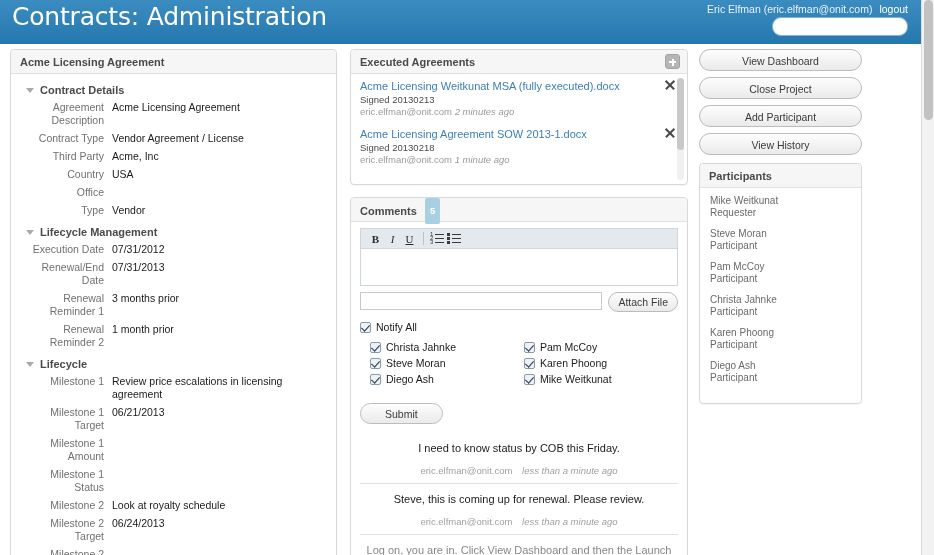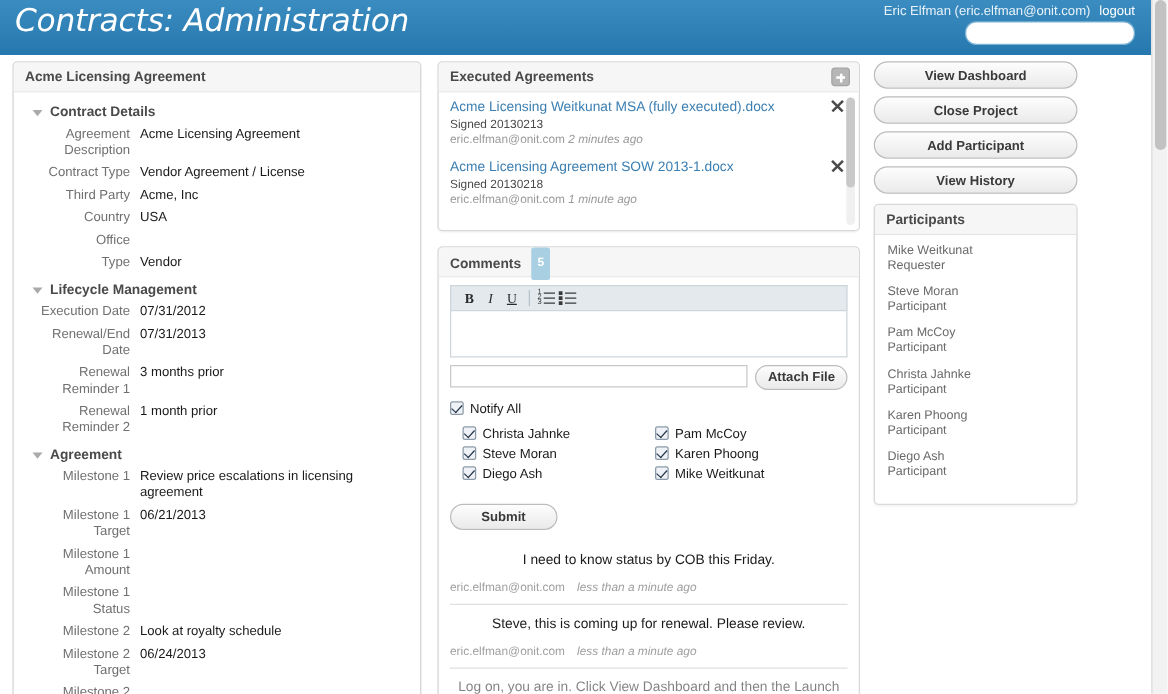--- a/index.html
+++ b/index.html
@@ -19,21 +19,20 @@
     width: 921px; height: 44px;
     background: #2b7fb8;
     background: linear-gradient(#3b8cc0, #2578ae);
   }
   .app-title {
     position: absolute; left: 12px; top: 2px;
     font-size: 25px; font-weight: 400;
     color: #ffffff;
     letter-spacing: -0.2px;
     font-family: "DejaVu Sans", sans-serif;
-    font-style: italic;
   }
   .user-area {
     position: absolute; right: 13px; top: 3px;
     font-size: 10.5px; color: #e8f2f9;
     white-space: nowrap;
   }
   .user-area .logout {
     color: #ffffff; text-decoration: none; margin-left: 7px;
   }
   .search-wrap {
@@ -223,21 +222,21 @@
     flex: 1 1 auto; height: 18px;
     border: 1px solid #c9c9c9;
     background: #fff; outline: none;
     font-size: 10px; padding: 0 4px;
     font-family: "Liberation Sans", sans-serif;
   }
   .btn {
     border: 1px solid #bcbcbc;
     background: linear-gradient(#fdfdfd, #eaeaea);
     border-radius: 11px;
-    font-size: 10.5px; font-weight: bold;
+    font-size: 10.5px; font-weight: normal;
     color: #3a3a3a;
     cursor: pointer;
     font-family: "Liberation Sans", sans-serif;
   }
   .attach-btn { margin-left: 6px; height: 20px; padding: 0 9px; }
   .notify-row { margin-top: 9px; font-size: 10.5px; color: #1a1a1a; }
   .cbx {
     display: inline-block;
     width: 11px; height: 11px;
     border: 1px solid #8a9aa8;
@@ -264,21 +263,21 @@
   .recip-item { font-size: 10.5px; color: #1a1a1a; margin-bottom: 4px; }
   .submit-btn { margin-top: 14px; height: 21px; padding: 0 24px; }
 
   .comment-feed { margin-top: 18px; }
   .comment {
     border-bottom: 1px solid #e0e0e0;
     padding-bottom: 7px;
     margin-bottom: 9px;
   }
   .comment-text { font-size: 11px; color: #1a1a1a; margin-bottom: 11px; text-align: center; }
-  .comment-meta { font-size: 9.5px; color: #a0a0a0; }
+  .comment-meta { font-size: 9.5px; color: #a0a0a0; text-align: center; }
   .comment-meta em { font-style: italic; margin-left: 7px; }
   .comment.clipped { opacity: 0.55; }
 
   
   .rail-btn {
     display: block; width: 100%;
     height: 22px; line-height: 20px;
     margin-bottom: 6px;
     text-align: center;
   }
@@ -356,21 +355,21 @@
         <div class="flabel">Renewal Reminder 1</div>
         <div class="fvalue">3 months prior</div>
       </div>
       <div class="frow">
         <div class="flabel">Renewal Reminder 2</div>
         <div class="fvalue">1 month prior</div>
       </div>
 
       <div class="section-head">
         <span class="twisty"></span>
-        <span>Agreement</span>
+        <span>Lifecycle</span>
       </div>
       <div class="frow">
         <div class="flabel">Milestone 1</div>
         <div class="fvalue">Review price escalations in licensing agreement</div>
       </div>
       <div class="frow">
         <div class="flabel">Milestone 1 Target</div>
         <div class="fvalue">06/21/2013</div>
       </div>
       <div class="frow">

